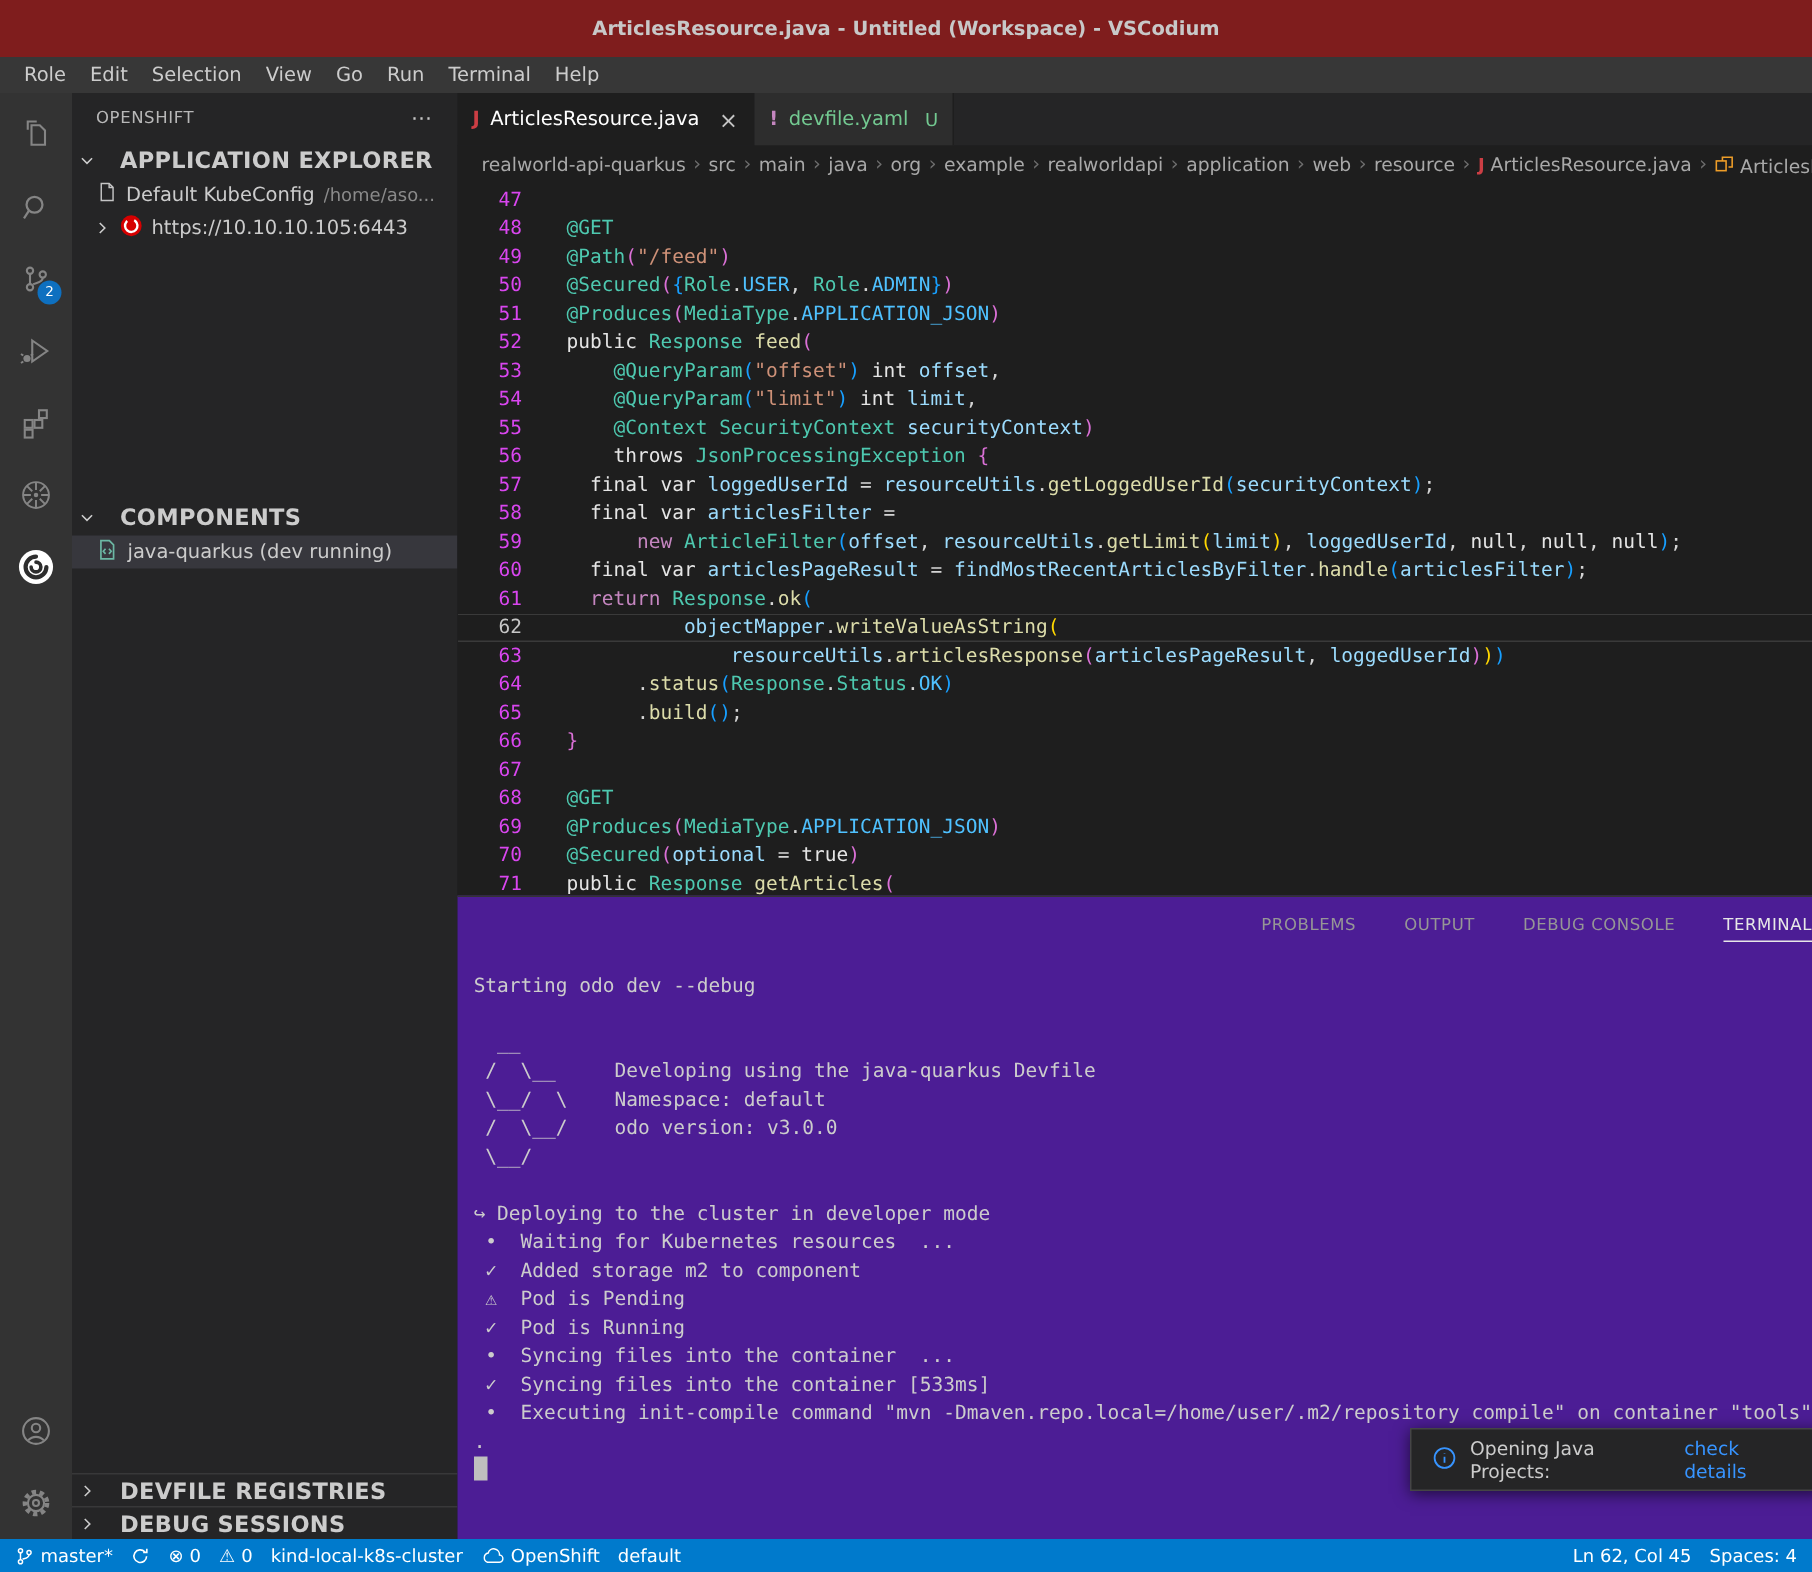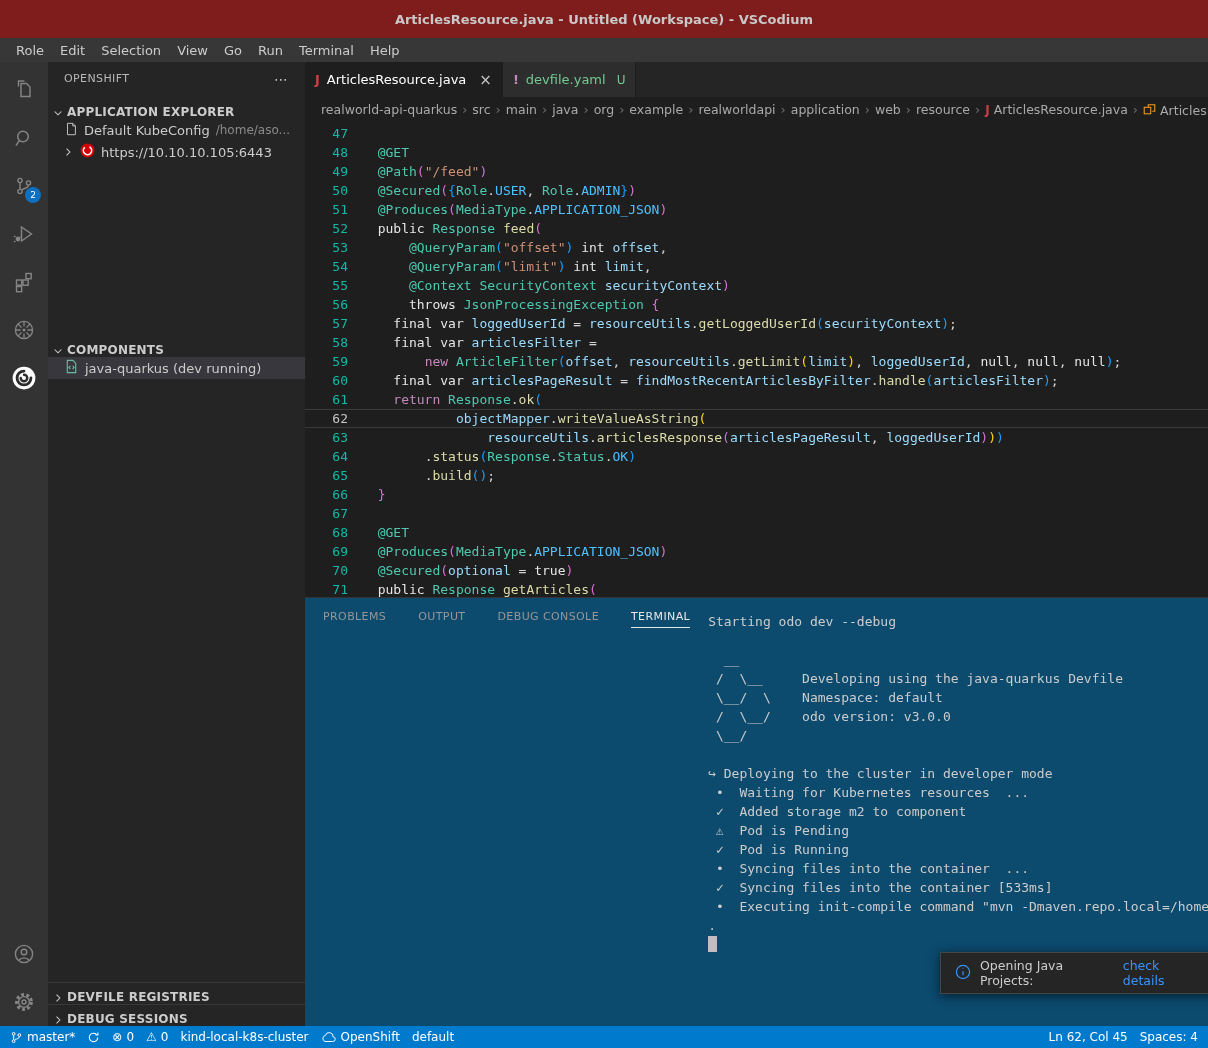--- a/index.html
+++ b/index.html
@@ -20,22 +20,22 @@
   .ab-icon{width:48px;height:48px;display:flex;align-items:center;justify-content:center;color:#858585;position:relative;}
   .ab-icon.active{color:#ffffff;}
   .ab-badge{position:absolute;right:7px;bottom:7px;width:16px;height:16px;border-radius:50%;background:#0e70c0;
     color:#fff;font-size:9px;display:flex;align-items:center;justify-content:center;}
   .ab-spacer{flex:1;}
 
   
   .sidebar{width:257px;flex:none;background:#252526;display:flex;flex-direction:column;overflow:hidden;}
   .sidebar-title{height:33px;flex:none;display:flex;align-items:center;padding:0 16px;font-size:11px;color:#b8b8b8;letter-spacing:.4px;}
   .sidebar-title .more{margin-left:auto;color:#c5c5c5;font-size:14px;letter-spacing:1px;}
-  .section-header{height:24px;flex:none;display:flex;align-items:flex-end;gap:3px;padding-left:4px;
-    font-size:12px;font-weight:bold;color:#cccccc;letter-spacing:.2px;}
+  .section-header{height:24px;flex:none;display:flex;align-items:center;gap:16px;padding-left:4px;
+    font-size:15px;font-weight:bold;color:#cccccc;letter-spacing:.2px;}
   .section-header.bottom{border-top:1px solid rgba(255,255,255,.09);height:22px;}
   .tree-item{height:22px;flex:none;display:flex;align-items:center;gap:6px;color:#cccccc;white-space:nowrap;overflow:hidden;}
   .tree-item .desc{color:#8a8a8a;font-size:12px;overflow:hidden;text-overflow:ellipsis;}
   .tree-item.selected{background:#37373d;}
   .chev{color:#cccccc;display:flex;align-items:center;}
   .mt-components{margin-top:170px;}
   .mt-bottom{margin-top:auto;}
 
   
   .editor-col{flex:1;min-width:0;display:flex;flex-direction:column;position:relative;}
@@ -50,29 +50,29 @@
   .breadcrumbs{height:25px;flex:none;background:#1e1e1e;display:flex;align-items:center;gap:3px;
     padding-left:16px;font-size:12.5px;color:#a9a9a9;white-space:nowrap;overflow:hidden;}
   .crumb{flex:none;display:flex;align-items:flex-end;gap:4px;}
   .crumb-sep{color:#6e6e6e;font-size:13px;padding:0 2px;flex:none;}
 
   
   .code{height:475px;flex:none;overflow:hidden;background:#1e1e1e;
     font-family:"DejaVu Sans Mono","DejaVu Sans",monospace;font-size:13px;line-height:19px;padding-top:2px;}
   .code-line{display:flex;height:19px;white-space:pre;}
   .code-line.active{box-shadow:inset 0 1px 0 #3a3a3a, inset 0 -1px 0 #3a3a3a;}
-  .ln{flex:0 0 43px;text-align:right;color:#14b8a6;}
+  .ln{flex:0 0 43px;text-align:right;color:#d946ef;}
   .code-line.active .ln{color:#c6c6c6;}
   .code-text{padding-left:14px;white-space:pre;color:#d4d4d4;}
   .tok-ann{color:#4ec9b0}.tok-type{color:#4ec9b0}.tok-kw{color:#e5e5e5}.tok-kwc{color:#c586c0}
   .tok-fn{color:#dcdcaa}.tok-str{color:#ce9178}.tok-var{color:#9cdcfe}.tok-const{color:#4fc1ff}
   .tok-b1{color:#ffd700}.tok-b2{color:#da70d6}.tok-b3{color:#179fff}
 
   
-  .panel{flex:1;min-height:0;display:flex;flex-direction:row;background:#0c4a6e;border-top:1px solid #333333;}
+  .panel{flex:1;min-height:0;display:flex;flex-direction:column;background:#4c1d95;border-top:1px solid #333333;align-items:flex-end;}
   .panel-tabs{height:36px;flex:none;display:flex;align-items:center;gap:32px;padding-left:18px;}
   .panel-tab{font-size:11px;letter-spacing:.4px;color:#969696;padding:5px 0 4px;border-bottom:1px solid transparent;}
   .panel-tab.active{color:#e7e7e7;border-bottom-color:#e7e7e7;}
   .terminal{flex:1;overflow:hidden;padding:14px 0 0 18px;color:#cccccc;
     font-family:"DejaVu Sans Mono","DejaVu Sans",monospace;font-size:13px;line-height:19px;}
   .term-line{height:19px;white-space:pre;}
   .term-cursor{display:inline-block;width:9px;height:16px;background:#bfbfbf;vertical-align:-3px;}
 
   
   .notification{position:absolute;right:-8px;bottom:32px;width:276px;height:42px;background:#252526;

